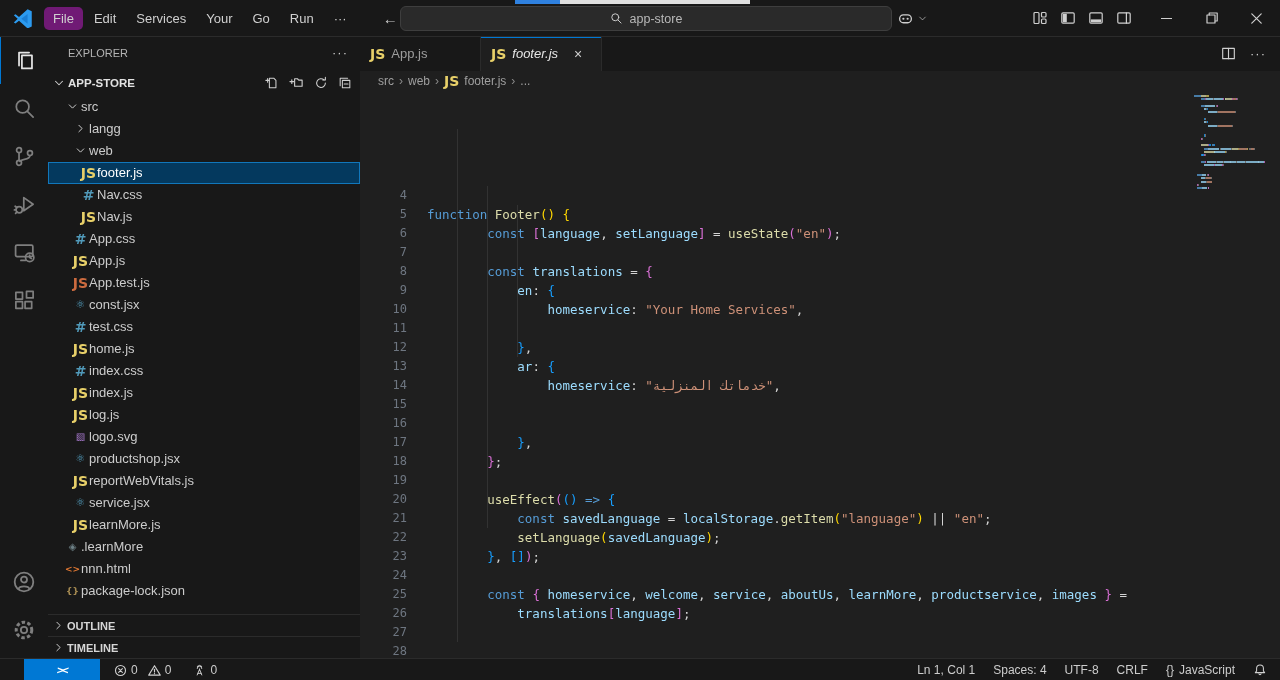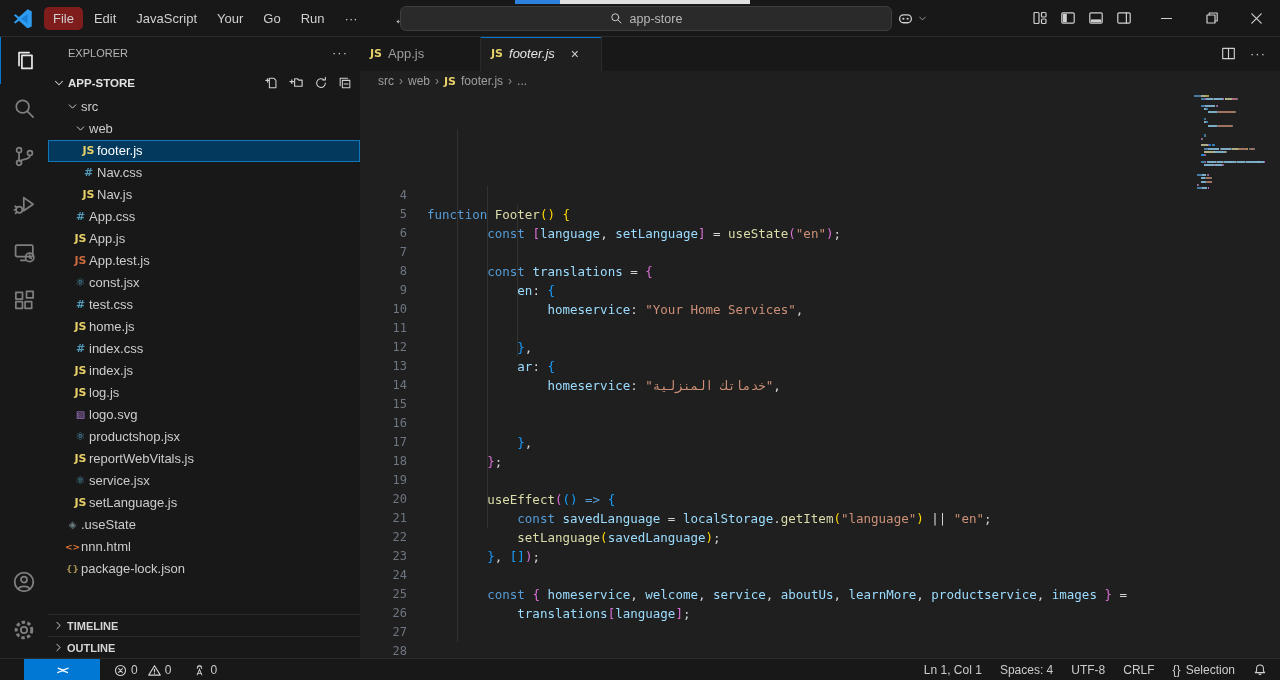--- a/index.html
+++ b/index.html
@@ -6,21 +6,21 @@
   body{width:1280px;height:680px;overflow:hidden;position:relative;background:#1f1f1f;
        font-family:"Liberation Sans",sans-serif;color:#ccc;-webkit-font-smoothing:antialiased}
   svg{display:block}
   .ic{stroke:#cfcfcf;fill:none;stroke-width:1.2;stroke-linecap:round;stroke-linejoin:round}
 
   
   .titlebar{position:absolute;left:0;top:0;width:1280px;height:36px;background:#181818;
             border-bottom:1px solid #2b2b2b;display:flex;align-items:center;z-index:30}
   .vsc-logo{width:20px;height:20px;margin:0 10px 0 13px}
   .menu-item{font-size:13px;color:#cfcfcf;padding:4px 9px;border-radius:5px;margin:0 1px;white-space:nowrap}
-  .menu-item.active{background:#7f1d1d}
+  .menu-item.active{background:#701a75}
   .nav-arrows{display:flex;gap:14px;margin-left:26px;font-size:15px}
   .nav-arrows .fwd{color:#6c6c6c}
   .cmd-center{position:absolute;left:400px;top:6px;width:490px;height:23px;background:#2a2a2a;
               border:1px solid #3e3e3e;border-radius:6px;display:flex;align-items:center;justify-content:center;
               gap:7px;font-size:12.5px;color:#b8b8b8}
   .copilot{position:absolute;left:897px;top:0;height:36px;display:flex;align-items:center;gap:4px}
   .layout-icons{position:absolute;left:1032px;top:0;height:36px;display:flex;align-items:center;gap:12px}
   .win-controls{position:absolute;left:1144px;top:0;height:36px;display:flex}
   .win-btn{width:45px;height:36px;display:flex;align-items:center;justify-content:center}
   .vp{position:absolute;top:0;height:4px;z-index:40}
@@ -41,21 +41,21 @@
            border-right:1px solid #2b2b2b;display:flex;flex-direction:column}
   .sb-title{height:34px;display:flex;align-items:center;padding:0 12px 0 20px;font-size:11px;color:#b4b4b4}
   .sb-title .more{margin-left:auto;color:#cfcfcf;font-size:13px;letter-spacing:1px}
   .sb-section{height:26px;display:flex;align-items:center;padding:0 8px 0 4px;font-size:11.5px;font-weight:bold;color:#e2e2e2}
   .sb-section .chev{margin-right:2px}
   .sb-actions{margin-left:auto;display:flex;gap:10px;align-items:center}
   .tree{height:520px;overflow:hidden}
   .trow{height:22px;display:flex;align-items:center;font-size:13px;color:#cccccc;white-space:nowrap}
   .trow .chev,.trow .fico{width:17px;display:flex;justify-content:center;align-items:center;flex:none}
   .trow.selected{background:#04395e;box-shadow:inset 0 0 0 1px #1177bb;color:#fff}
-  .fico{font-size:11px;font-weight:bold;font-family:"DejaVu Sans",sans-serif}
+  .fico{font-size:14px;font-weight:bold;font-family:"DejaVu Sans",sans-serif}
   .fico.js{color:#e8d069}.fico.jstest{color:#cc6b3f}.fico.css{color:#519aba}
   .fico.react{color:#519aba;font-size:11px}.fico.svg{color:#a074c4;font-size:10px}
   .fico.git{color:#6d8086;font-size:10px}.fico.html{color:#e37933;font-size:9px}.fico.json{color:#a58a51;font-size:9px}
   .sb-panel{height:21px;border-top:1px solid #2b2b2b;display:flex;align-items:center;
             font-size:11px;font-weight:bold;color:#d6d6d6;padding-left:4px;gap:2px}
 
   
   .editor{position:absolute;left:360px;top:36px;width:920px;height:622px;background:#1f1f1f}
   .tabstrip{position:absolute;left:0;top:0;width:920px;height:35px;background:#181818;display:flex}
   .tab{height:35px;display:flex;align-items:center;padding:0 10px;gap:6px;font-size:13px;
@@ -104,21 +104,21 @@
 <div class="vp white"></div>
 
 <div class="titlebar">
   <svg class="vsc-logo" viewBox="0 0 24 24">
     <path fill="#2c9bf0" d="M17.5 1.5 7.2 10.7 3 7.5 1 8.6l4.6 4.4L1 17.4l2 1.1 4.2-3.2 10.3 9.2 5-2.3V3.8z"></path>
     <path fill="#1b7fd4" d="M17.5 7.2v11.6L10 13z"></path>
   </svg>
   <div style="display:flex;align-items:center">
       <span class="menu-item active">File</span>
       <span class="menu-item">Edit</span>
-      <span class="menu-item">JavaScript</span>
+      <span class="menu-item">Services</span>
       <span class="menu-item">Your</span>
       <span class="menu-item">Go</span>
       <span class="menu-item">Run</span>
       <span class="menu-item">···</span>
     </div>
   <div class="nav-arrows">
     <span>←</span>
     <span class="fwd">→</span>
   </div>
   <div class="cmd-center">
@@ -272,20 +272,28 @@
         <span class="chev">
           <svg viewBox="0 0 16 16" width="13" height="13">
             <path class="ic" d="M4 6l4 4 4-4"></path>
           </svg>
         </span>
         <span>src</span>
       </div>
       <div class="trow" style="padding-left: 24px;">
         <span class="chev">
           <svg viewBox="0 0 16 16" width="13" height="13">
+            <path class="ic" d="M6 4l4 4-4 4"></path>
+          </svg>
+        </span>
+        <span>langg</span>
+      </div>
+      <div class="trow" style="padding-left: 24px;">
+        <span class="chev">
+          <svg viewBox="0 0 16 16" width="13" height="13">
             <path class="ic" d="M4 6l4 4 4-4"></path>
           </svg>
         </span>
         <span>web</span>
       </div>
       <div class="trow selected" style="padding-left: 32px;">
         <span class="fico js">JS</span>
         <span>footer.js</span>
       </div>
       <div class="trow" style="padding-left: 32px;">
@@ -343,46 +351,46 @@
       <div class="trow" style="padding-left: 24px;">
         <span class="fico js">JS</span>
         <span>reportWebVitals.js</span>
       </div>
       <div class="trow" style="padding-left: 24px;">
         <span class="fico react">⚛</span>
         <span>service.jsx</span>
       </div>
       <div class="trow" style="padding-left: 24px;">
         <span class="fico js">JS</span>
-        <span>setLanguage.js</span>
+        <span>learnMore.js</span>
       </div>
       <div class="trow" style="padding-left: 16px;">
         <span class="fico git">◈</span>
-        <span>.useState</span>
+        <span>.learnMore</span>
       </div>
       <div class="trow" style="padding-left: 16px;">
         <span class="fico html">&lt;&gt;</span>
         <span>nnn.html</span>
       </div>
       <div class="trow" style="padding-left: 16px;">
         <span class="fico json">{}</span>
         <span>package-lock.json</span>
       </div>
     </div>
   <div class="sb-panel">
     <svg width="13" height="13" viewBox="0 0 16 16">
         <path class="ic" d="M6 4l4 4-4 4"></path>
       </svg>
-    <span>TIMELINE</span>
+    <span>OUTLINE</span>
   </div>
   <div class="sb-panel">
     <svg width="13" height="13" viewBox="0 0 16 16">
         <path class="ic" d="M6 4l4 4-4 4"></path>
       </svg>
-    <span>OUTLINE</span>
+    <span>TIMELINE</span>
   </div>
 </div>
 
 <div class="editor">
   <div class="tabstrip">
     <div id="tabs" style="display:flex">
         <div class="tab">
           <span class="fico js">JS</span>
           <span class="tab-label">App.js</span>
         </div>
@@ -651,21 +659,21 @@
         <span>Spaces: 4</span>
       </div>
       <div class="itm">
         <span>UTF-8</span>
       </div>
       <div class="itm">
         <span>CRLF</span>
       </div>
       <div class="itm">
         <span>{}</span>
-        <span>Selection</span>
+        <span>JavaScript</span>
       </div>
       <div class="itm" style="padding-right:13px">
       <svg width="14" height="14" viewBox="0 0 16 16">
         <path class="ic" d="M8 2.2c2.4 0 3.9 1.7 3.9 3.9v3l1.4 1.9H2.7l1.4-1.9v-3c0-2.2 1.5-3.9 3.9-3.9z"></path>
         <path class="ic" d="M6.8 12.4a1.25 1.25 0 0 0 2.4 0"></path>
       </svg>
     </div>
   </div>
 </div>
 

